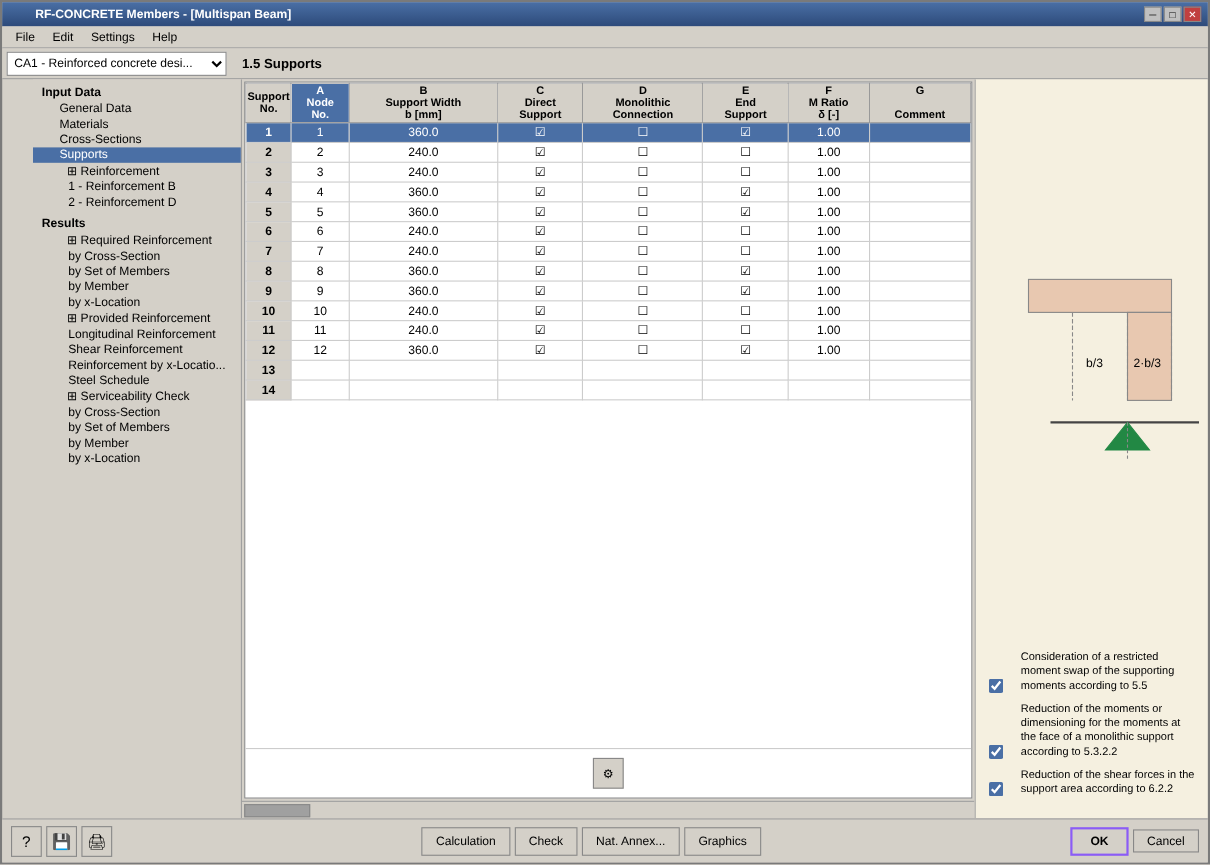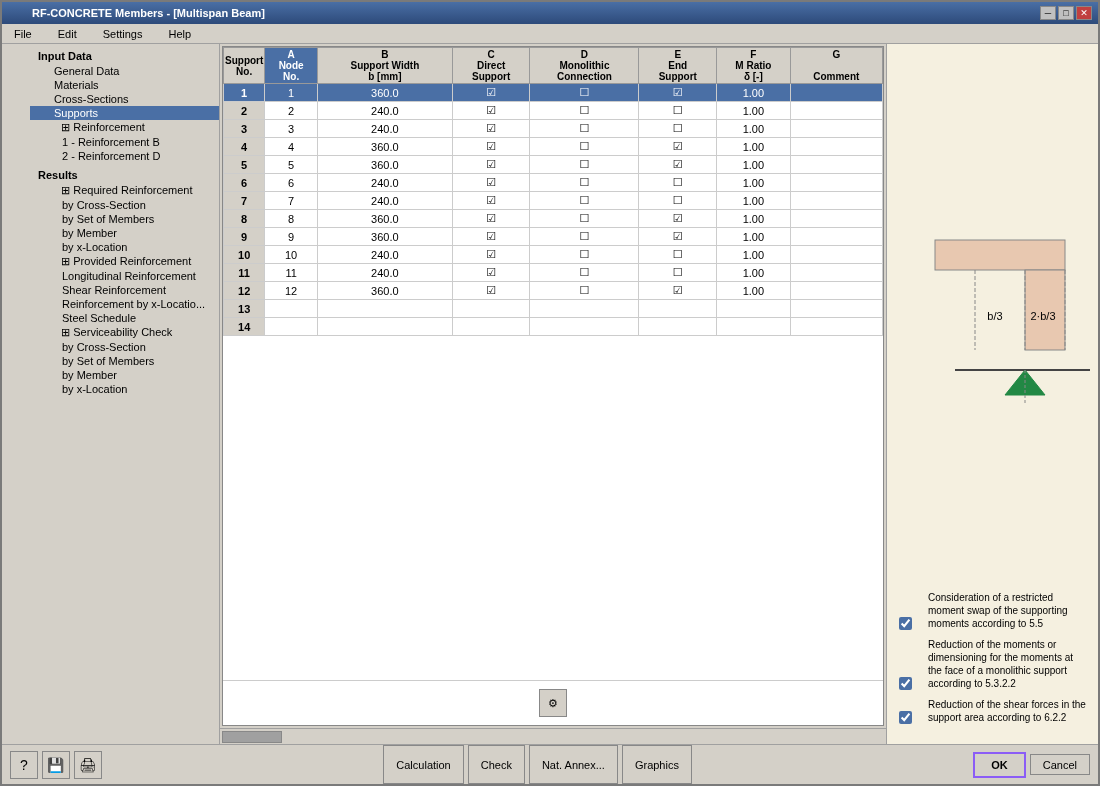--- a/index.html
+++ b/index.html
@@ -6,21 +6,21 @@
     body { background: #d4d0c8; width: 1100px; height: 786px; overflow: hidden; }
     
     .window { width: 1100px; height: 786px; background: #d4d0c8; border: 2px solid #7a7a7a; display: flex; flex-direction: column; }
     
     .title-bar { background: linear-gradient(to bottom, #4a6fa5, #2d4a7a); color: white; padding: 3px 6px; display: flex; align-items: center; justify-content: space-between; height: 22px; }
     .title-bar-title { font-size: 11px; font-weight: bold; margin-left: 24px; }
     .title-bar-controls { display: flex; gap: 2px; }
     .title-btn { width: 16px; height: 14px; background: #c0c0c0; border: 1px solid #888; cursor: pointer; display: flex; align-items: center; justify-content: center; font-size: 9px; color: #000; }
     .title-btn.close { background: #c04040; color: white; }
     
-    .menu-bar { background: #d4d0c8; border-bottom: 1px solid #a0a0a0; padding: 2px 4px; display: flex; gap: 10px; height: 20px; align-items: center; }
+    .menu-bar { background: #d4d0c8; border-bottom: 1px solid #a0a0a0; padding: 2px 4px; display: flex; gap: 0; height: 20px; align-items: center; }
     .menu-item { padding: 1px 8px; cursor: pointer; color: #000; }
     
     .toolbar { background: #d4d0c8; border-bottom: 1px solid #a0a0a0; padding: 2px 4px; display: flex; align-items: center; gap: 4px; height: 28px; }
     .dropdown-select { height: 22px; font-size: 11px; background: white; border: 1px solid #888; padding: 0 2px; width: 200px; }
     .section-label { font-size: 12px; font-weight: bold; margin-left: 10px; color: #000; }
     
     .main-area { display: flex; flex: 1; overflow: hidden; margin-left: 28px; }
     
     .sidebar { width: 190px; background: #d4d0c8; border-right: 1px solid #a0a0a0; padding: 4px 0; overflow-y: auto; flex-shrink: 0; }
     .sidebar-section { font-weight: bold; color: #000; padding: 2px 8px; font-size: 11px; }
@@ -52,21 +52,21 @@
     .diagram-area { flex: 1; display: flex; align-items: center; justify-content: center; }
     
     .options-area { padding: 4px; }
     .option-row { display: flex; align-items: flex-end; margin-bottom: 8px; gap: 16px; }
     .option-checkbox { width: 13px; height: 13px; flex-shrink: 0; margin-top: 1px; accent-color: #4a6fa5; }
     .option-text { font-size: 10px; color: #000; line-height: 1.3; }
     
     .bottom-toolbar { background: #d4d0c8; border-top: 1px solid #a0a0a0; padding: 4px 8px; display: flex; align-items: center; justify-content: space-between; height: 40px; }
     .btn-group { display: flex; gap: 4px; align-items: center; }
     .icon-btn { width: 28px; height: 28px; background: #d4d0c8; border: 1px solid #888; cursor: pointer; display: flex; align-items: center; justify-content: center; font-size: 14px; }
-    .action-btn { height: 39px; padding: 2px 12px; background: #d4d0c8; border: 1px solid #888; cursor: pointer; font-size: 11px; color: #000; }
+    .action-btn { height: 26px; padding: 2px 12px; background: #d4d0c8; border: 1px solid #888; cursor: pointer; font-size: 11px; color: #000; }
     .ok-btn { height: 26px; padding: 2px 16px; background: #d4d0c8; border: 2px solid #8b5cf6; cursor: pointer; font-size: 11px; color: #000; font-weight: bold; }
     .cancel-btn { height: 21px; padding: 2px 12px; background: #d4d0c8; border: 1px solid #888; cursor: pointer; font-size: 11px; color: #000; }
     
     .scrollbar-area { background: #d4d0c8; border-top: 1px solid #a0a0a0; height: 16px; display: flex; align-items: center; padding: 0 2px; }
     .scrollbar-thumb { height: 12px; background: #a0a0a0; border: 1px solid #888; width: 60px; }
     
     .settings-icon-btn { width: 28px; height: 28px; background: #d4d0c8; border: 1px solid #888; cursor: pointer; display: flex; align-items: center; justify-content: center; margin: 4px auto; }
   </style>
 </head>
 <body>
@@ -82,20 +82,26 @@
     </div>
   </div>
 
   <div class="menu-bar">
     <span class="menu-item">File</span>
     <span class="menu-item">Edit</span>
     <span class="menu-item">Settings</span>
     <span class="menu-item">Help</span>
   </div>
 
+  <div class="toolbar">
+    <select class="dropdown-select">
+      <option>CA1 - Reinforced concrete desi...</option>
+    </select>
+    <span class="section-label">1.5 Supports</span>
+  </div>
 
   <div class="main-area">
 
     <div class="sidebar">
       <div class="sidebar-section">Input Data</div>
       <div class="sidebar-item level2">General Data</div>
       <div class="sidebar-item level2">Materials</div>
       <div class="sidebar-item level2">Cross-Sections</div>
       <div class="sidebar-item level2 selected">Supports</div>
       <div class="sidebar-tree-parent level2">⊞ Reinforcement</div>

